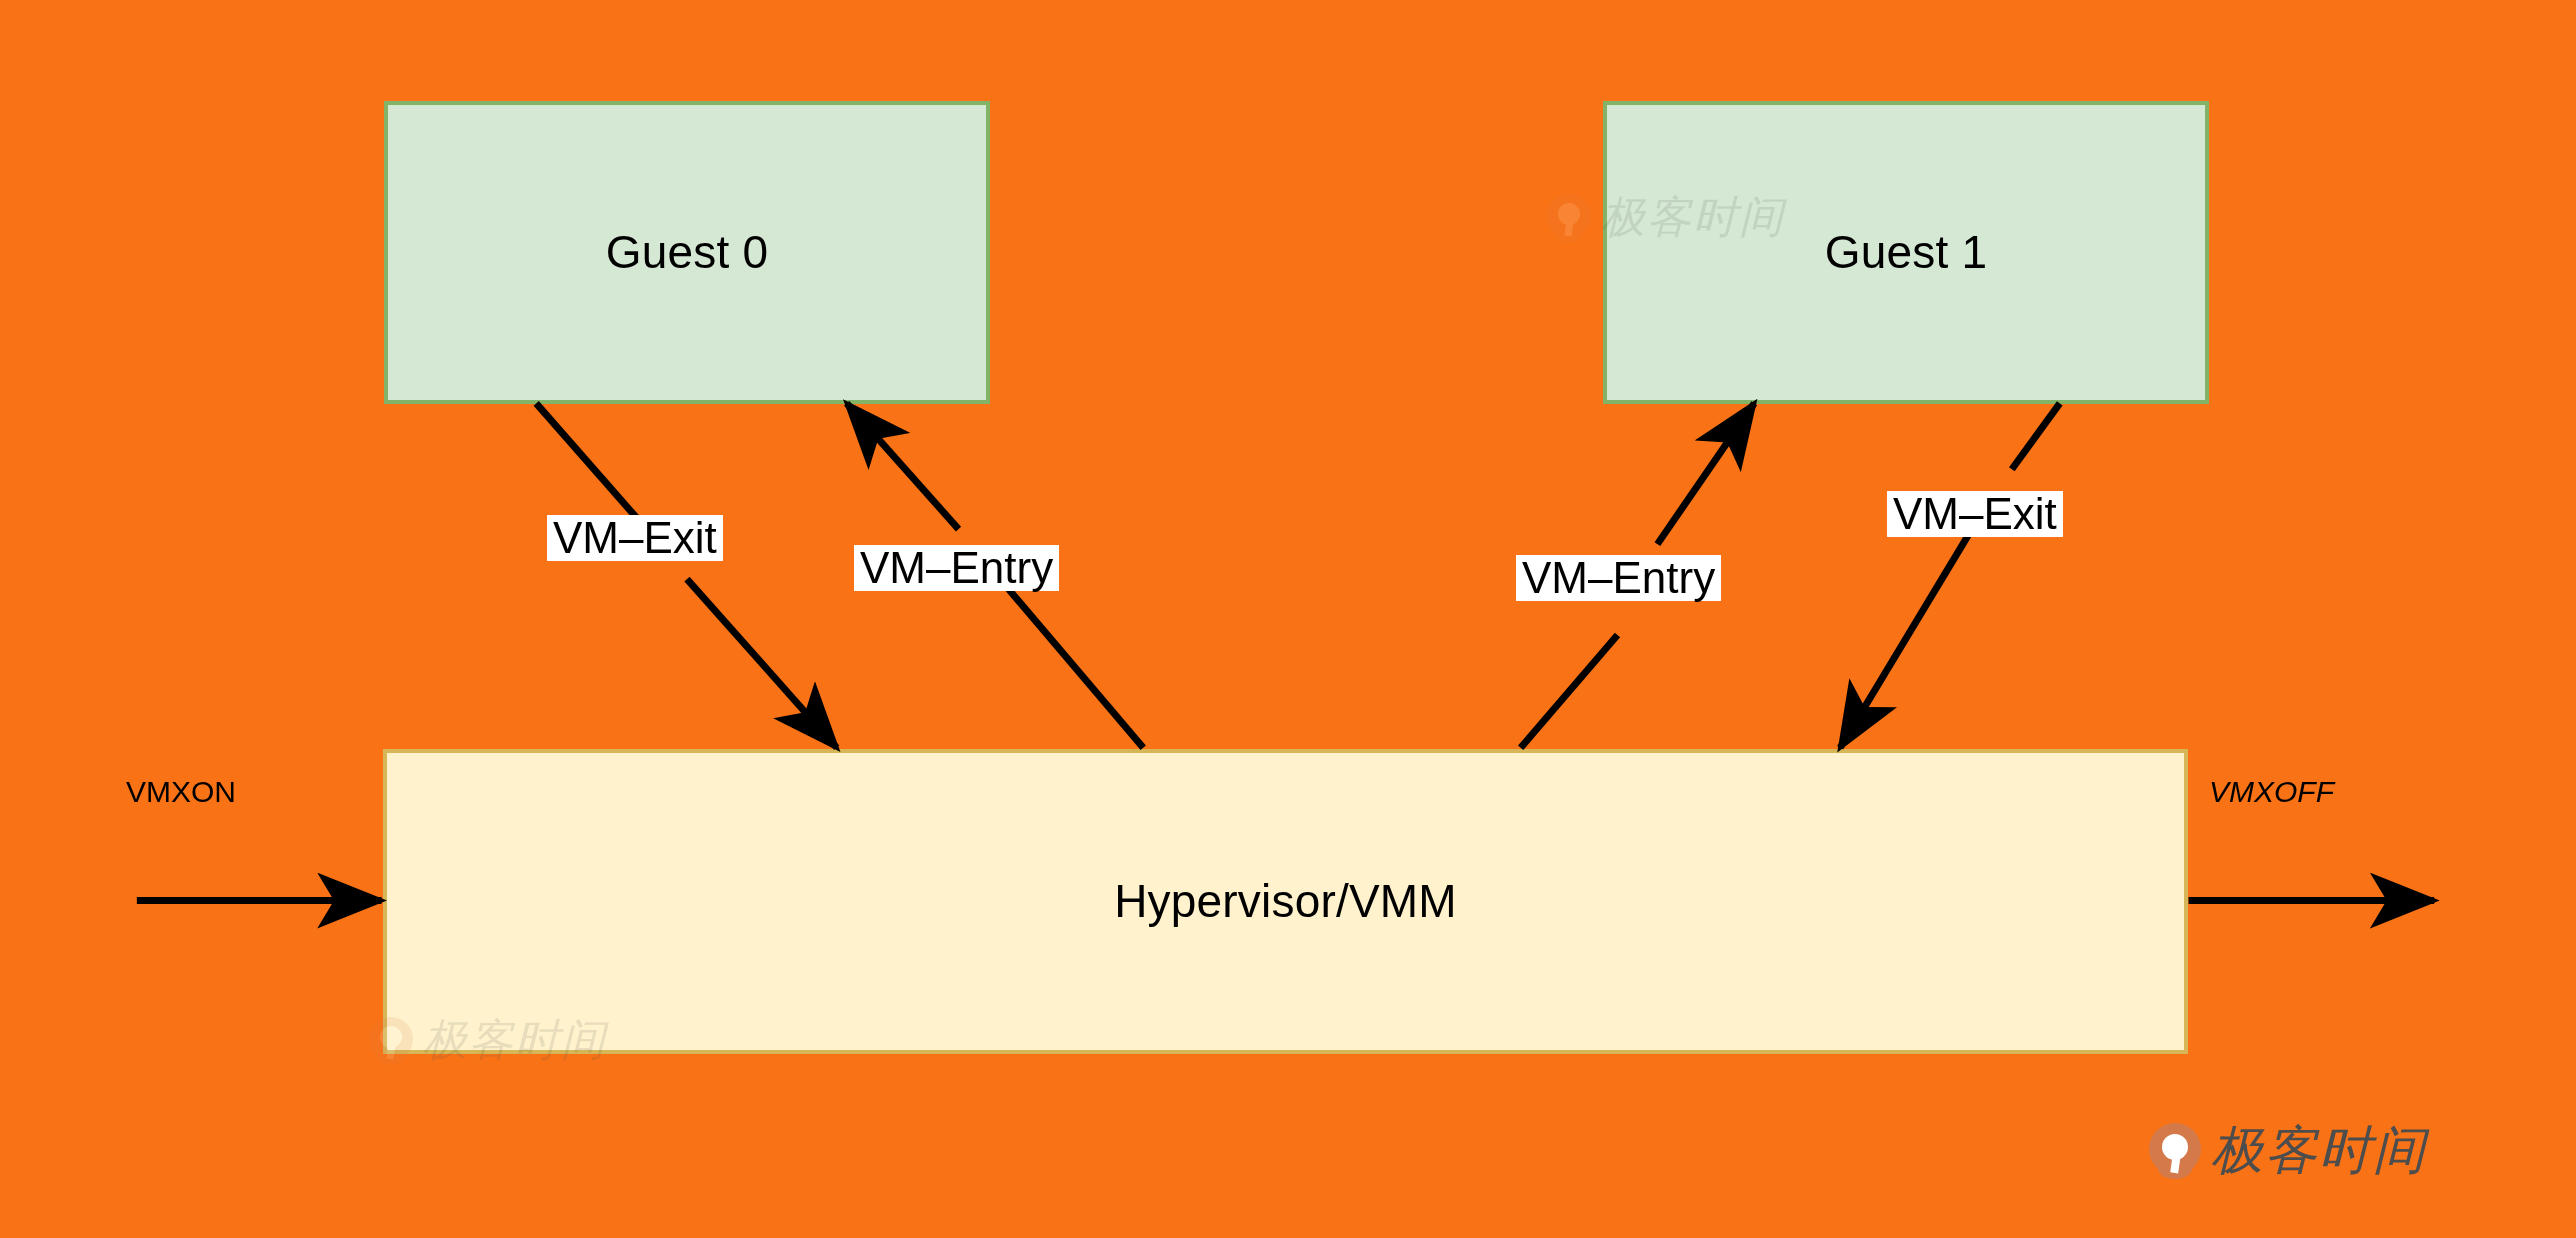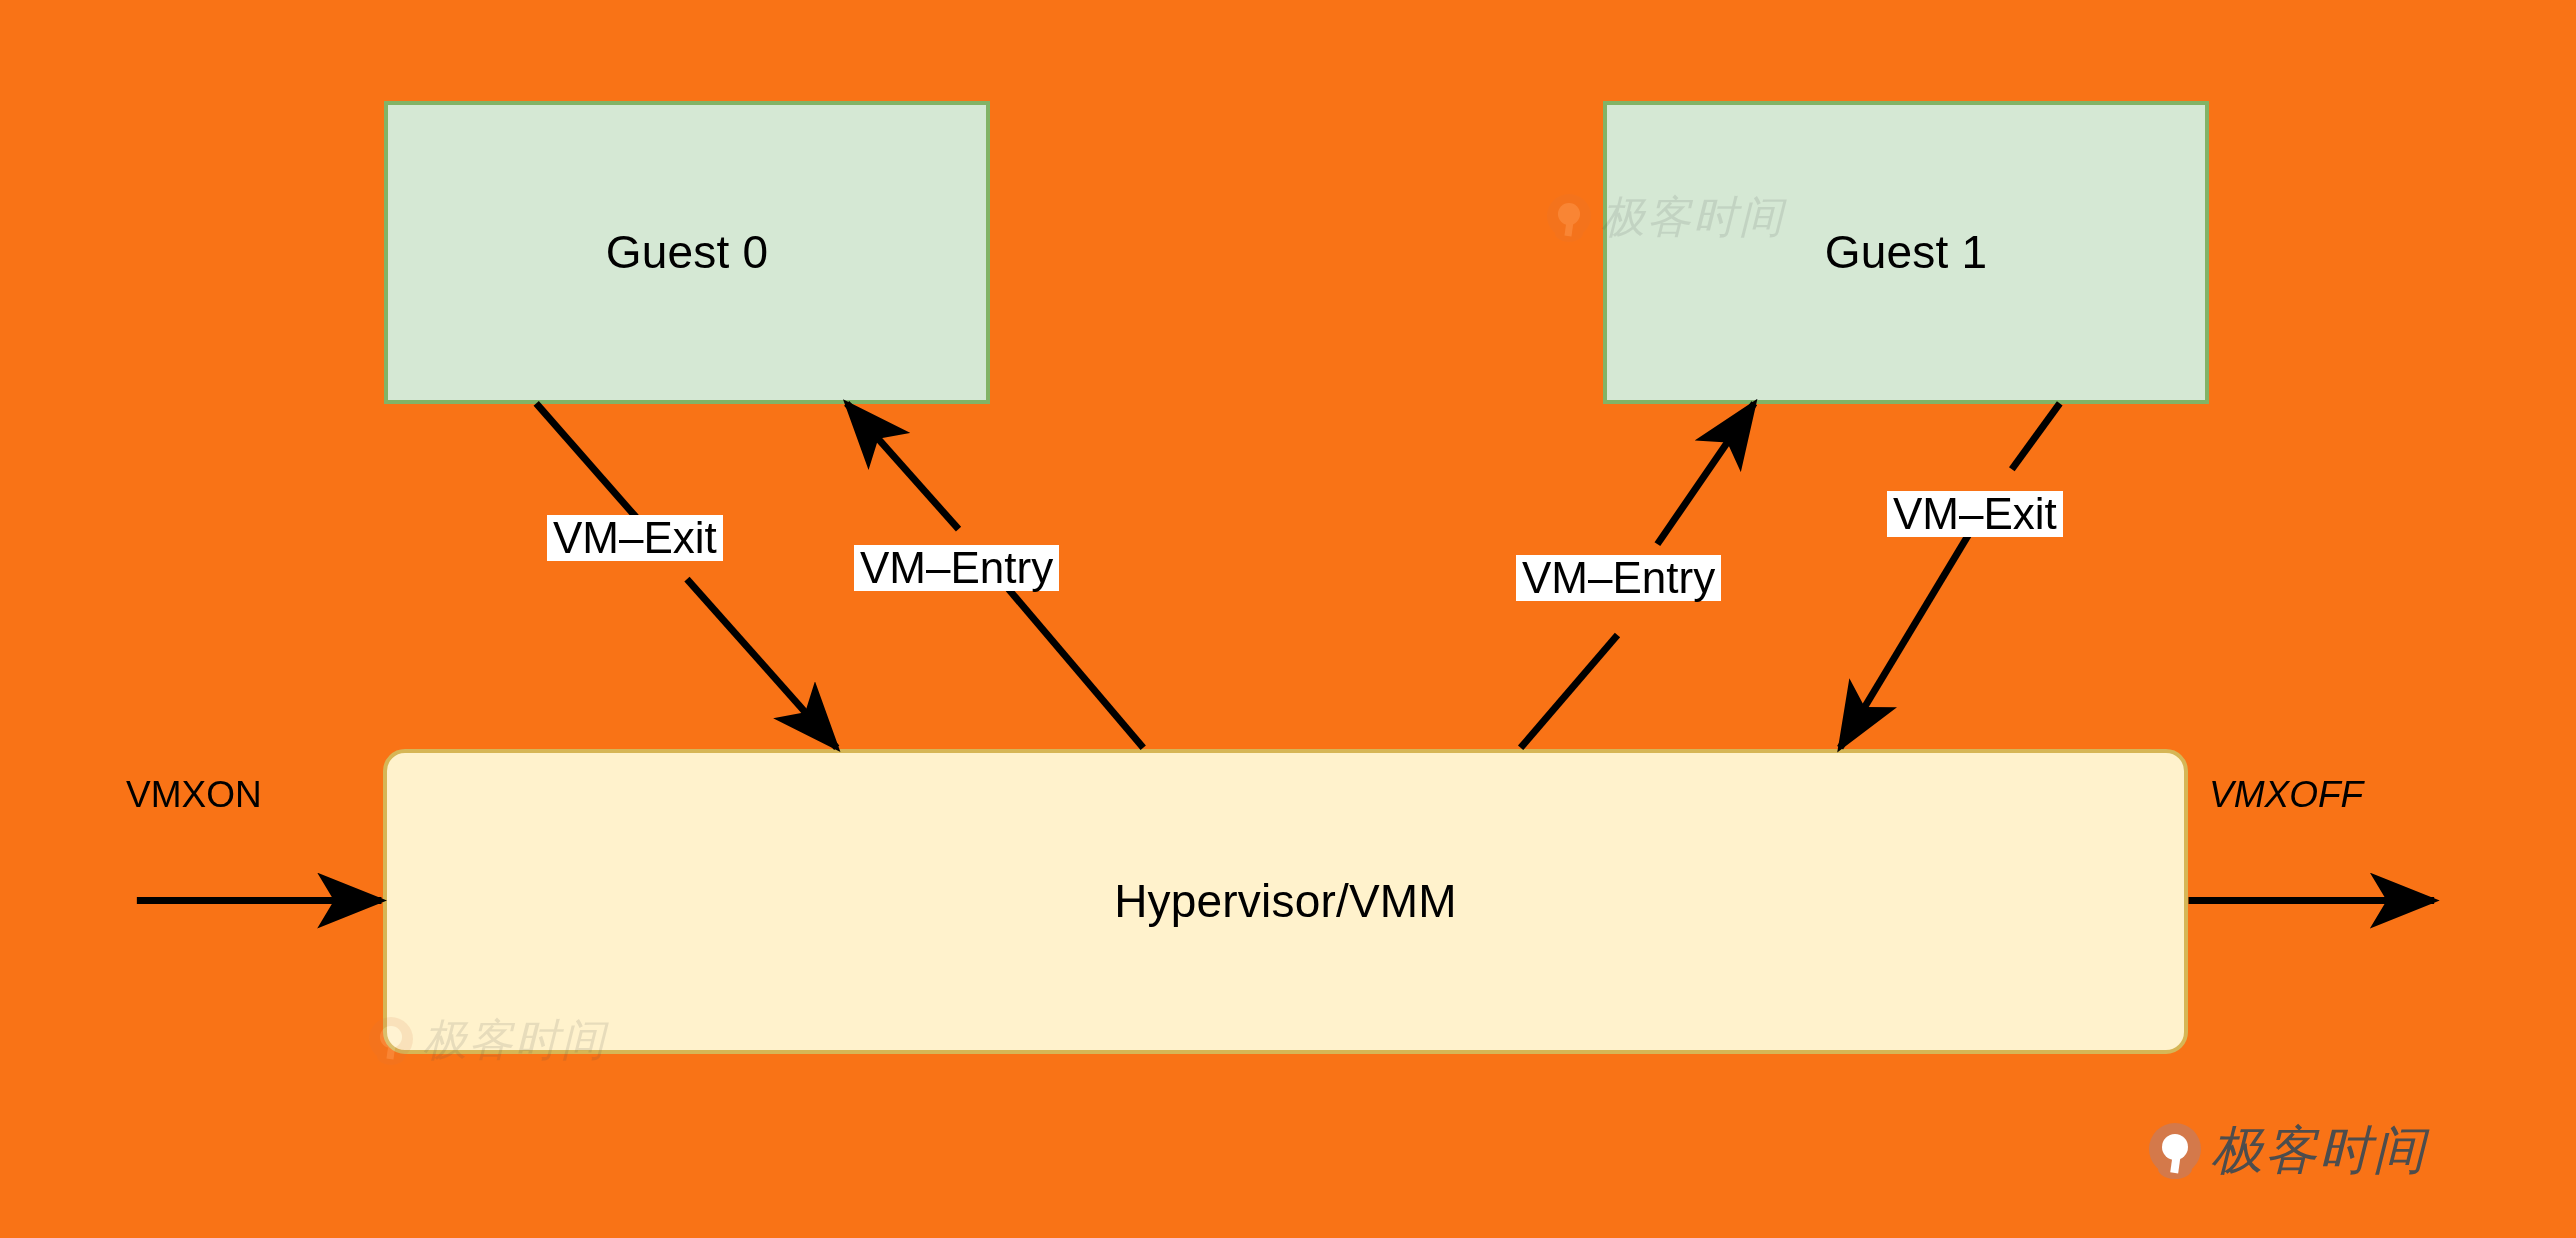--- a/index.html
+++ b/index.html
@@ -34,34 +34,34 @@
   .guest-box {
     background: #d5e8d4;
     border: 4px solid #82b366;
   }
   .hypervisor-box {
     background: #fff2cc;
     border: 4px solid #d6b656;
   }
   #guest0 { left: 384px; top: 101px; width: 606px; height: 303px; }
   #guest1 { left: 1603px; top: 101px; width: 606px; height: 303px; }
-  #hypervisor { left: 383px; top: 749px; width: 1805px; height: 305px; border-radius: 22px; }
+  #hypervisor { left: 383px; top: 749px; width: 1805px; height: 305px; }
 
   .edge-label {
     position: absolute;
     font-size: 44px;
     color: #000000;
     white-space: nowrap;
     background: #ffffff;
     padding: 0 6px;
     line-height: 1.05;
   }
   .io-label {
     position: absolute;
-    font-size: 37px;
+    font-size: 30px;
     color: #000000;
     white-space: nowrap;
     line-height: 1.05;
   }
   svg.overlay {
     position: absolute;
     left: 0;
     top: 0;
     width: 2576px;
     height: 1238px;

